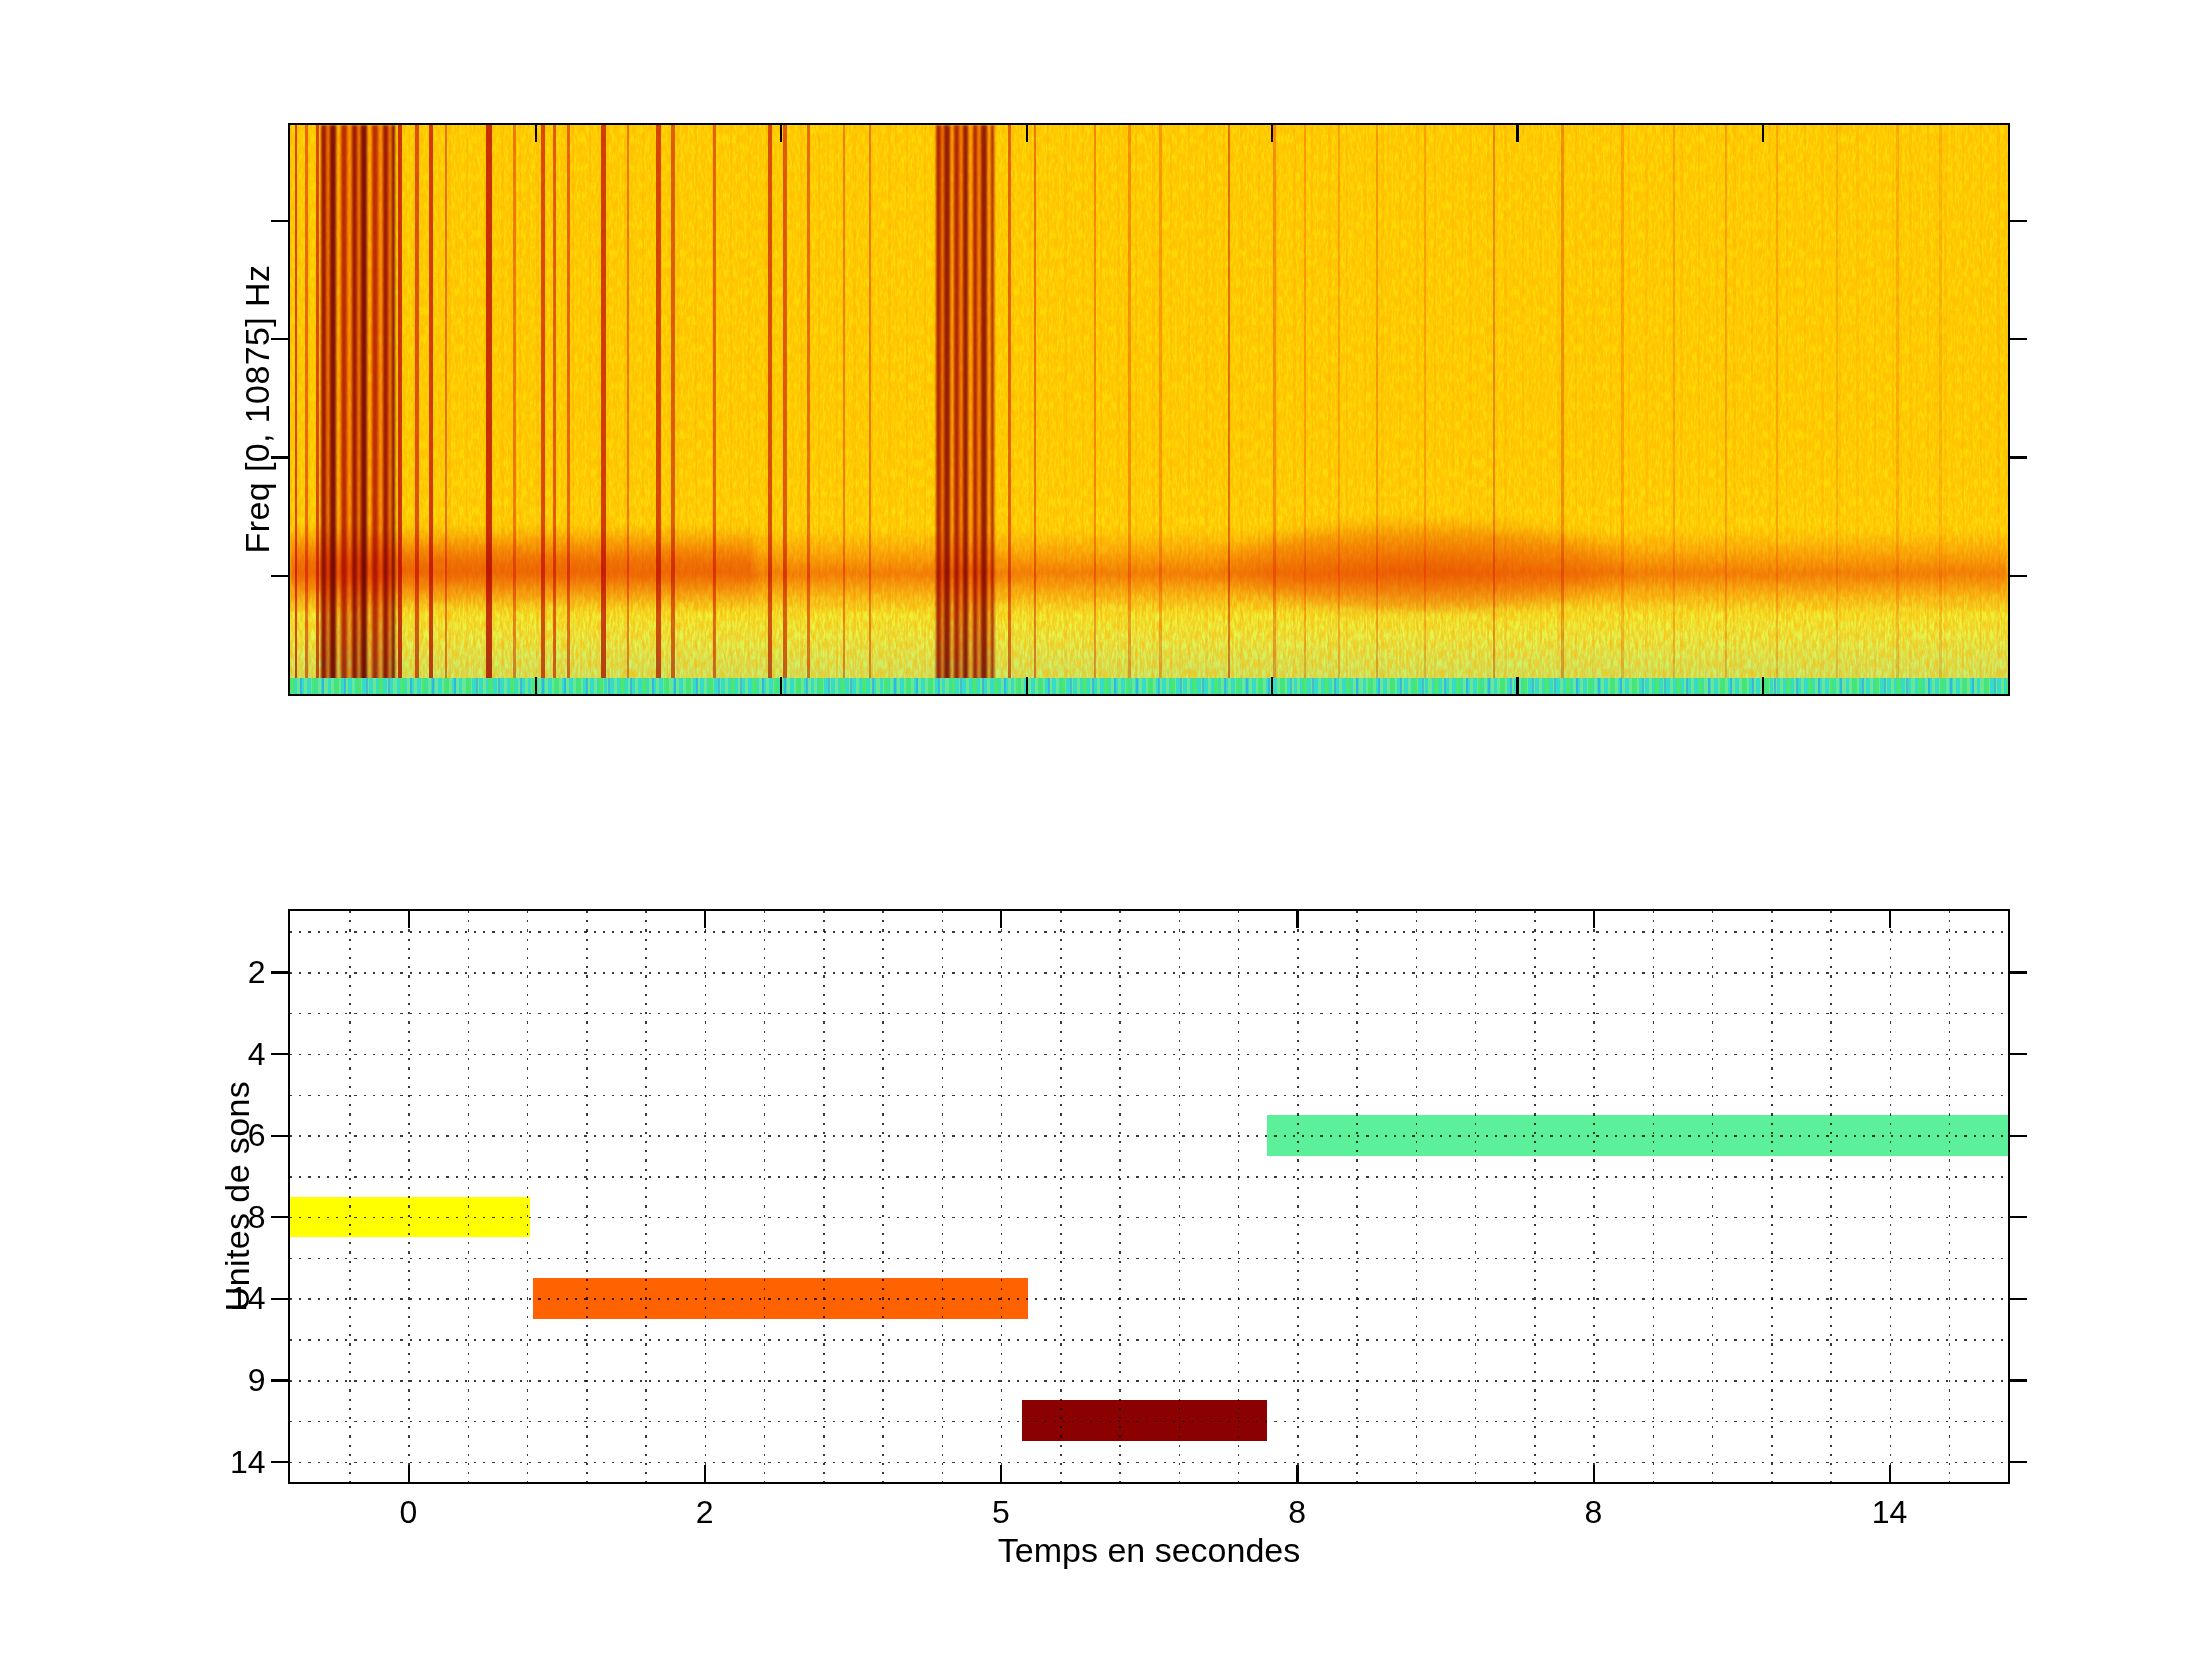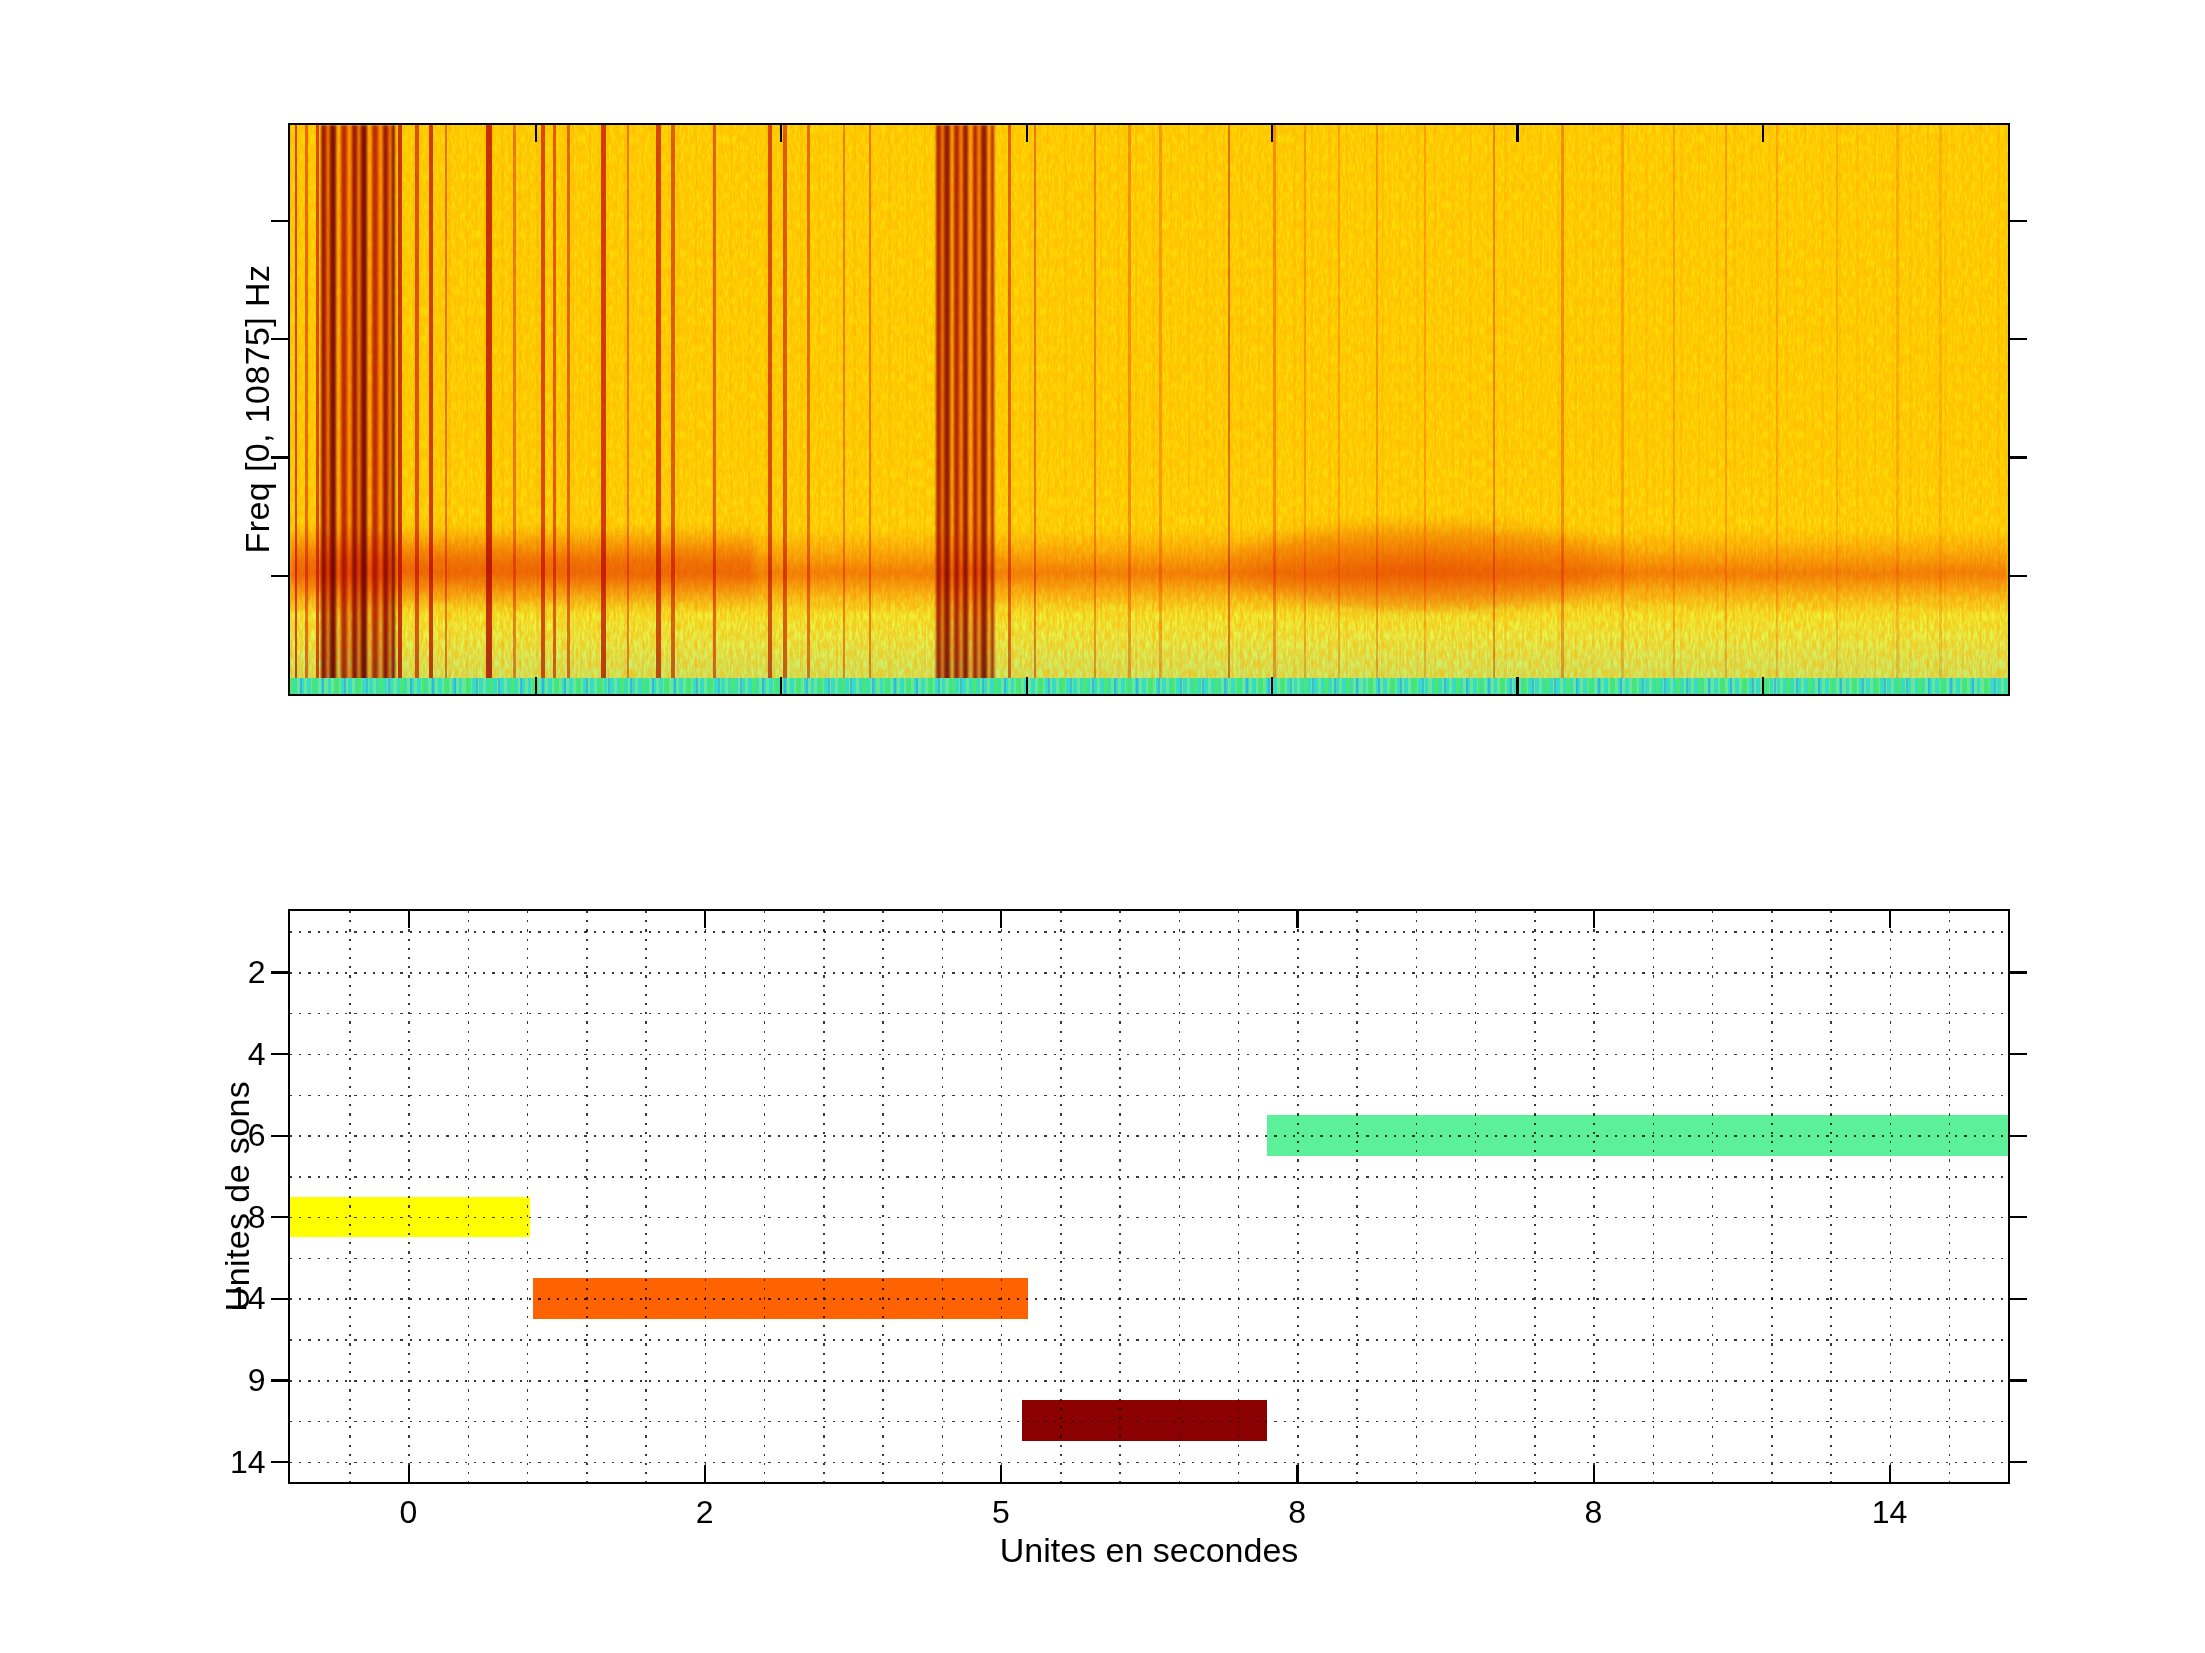--- a/index.html
+++ b/index.html
@@ -239,14 +239,14 @@
     <div class="tick yr" style="top: 67.8571%;"></div>
     <div class="ticklab yticklab" style="top: 67.8571%; left: -24.5px;">14</div>
     <div class="tick yl" style="top: 82.1429%;"></div>
     <div class="tick yr" style="top: 82.1429%;"></div>
     <div class="ticklab yticklab" style="top: 82.1429%; left: -24.5px;">9</div>
     <div class="tick yl" style="top: 96.4286%;"></div>
     <div class="tick yr" style="top: 96.4286%;"></div>
     <div class="ticklab yticklab" style="top: 96.4286%; left: -24.5px;">14</div>
   </div>
 <div class="ylab" style="left:237px;top:1196px;">Unites de sons</div>
-<div class="xlab" style="left:1149px;top:1531px;">Unites en secondes</div>
+<div class="xlab" style="left:1149px;top:1531px;">Temps en secondes</div>
 
 
 </body></html>

